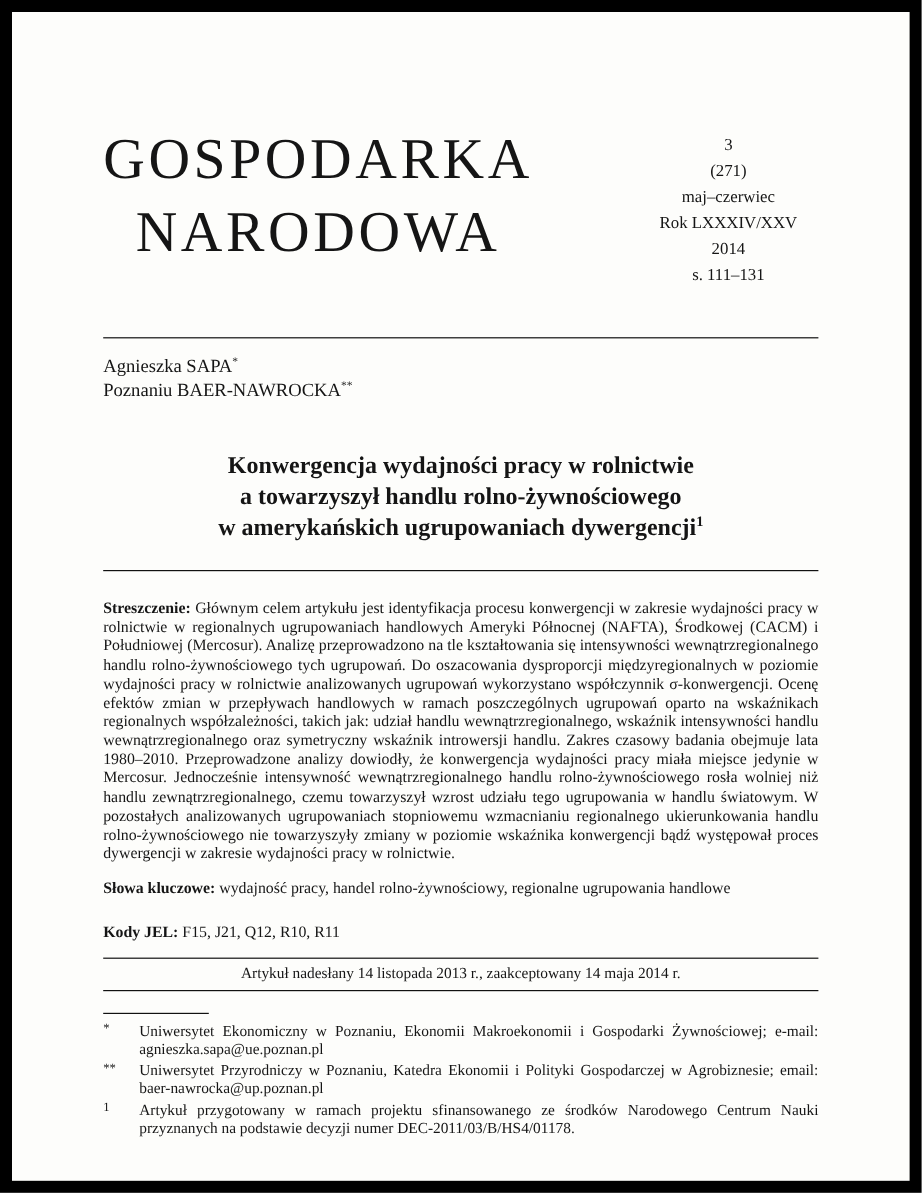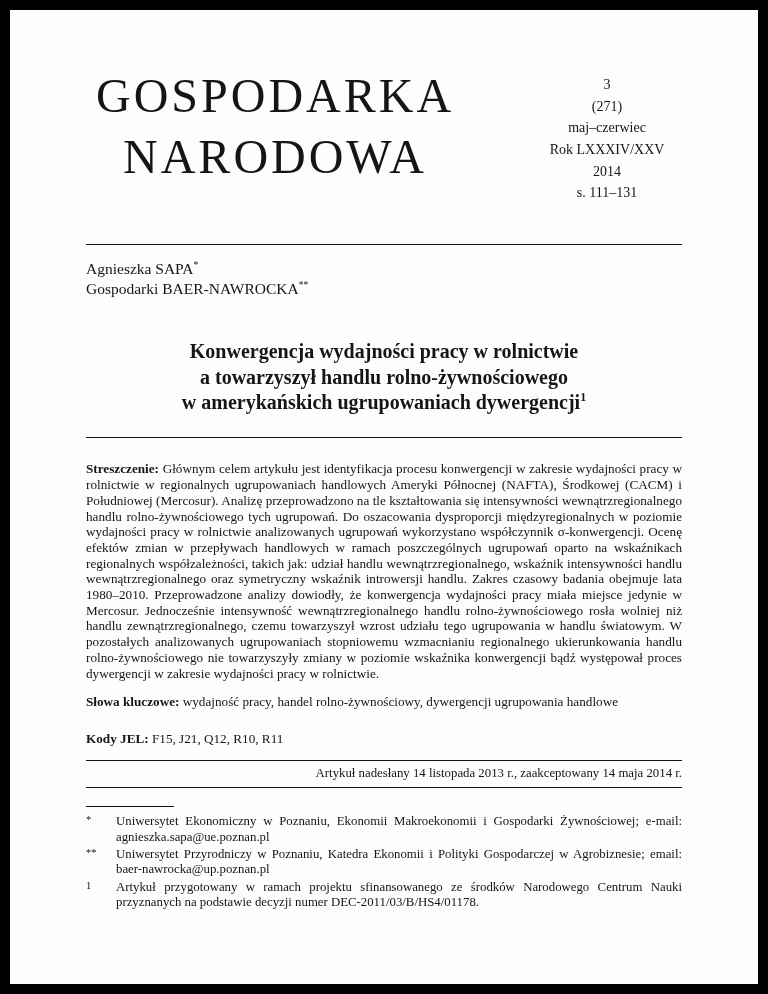--- a/index.html
+++ b/index.html
@@ -16,22 +16,21 @@
     background: #fdfdfb;
     overflow: hidden;
   }
   .content { margin: 0 76px; }
 
   
   .masthead {
     display: flex;
     justify-content: space-between;
     align-items: flex-start;
-    padding-top: 56px;
-    margin-left: 10px;
+    padding-top: 93px;
   }
   .journal-title {
     font-size: 48px;
     letter-spacing: 3px;
     line-height: 1.27;
     text-align: center;
     font-weight: normal;
   }
   .issue-info {
     font-size: 14px;
@@ -79,21 +78,21 @@
     text-align: justify;
   }
   .jel {
     margin-top: 21px;
     font-size: 13.2px;
     line-height: 1.19;
   }
 
   .submission { margin-top: 13px; }
   .submission .note {
-    text-align: right;
+    text-align: center;
     font-size: 12.8px;
     padding: 5px 0 6px 0;
   }
 
   .fn-rule {
     margin-top: 18px;
     width: 88px;
     border-top: 1px solid #111;
   }
   .footnotes {
@@ -132,42 +131,42 @@
       </div>
     </header>
 
     <hr class="rule-heavy masthead-rule">
 
     <div class="authors">
       <div>
         <span>Agnieszka SAPA</span><sup>*</sup>
       </div>
       <div>
-        <span>Gospodarki BAER-NAWROCKA</span><sup>**</sup>
+        <span>Poznaniu BAER-NAWROCKA</span><sup>**</sup>
       </div>
     </div>
 
     <h1 class="article-title">
       <div>Konwergencja wydajności pracy w rolnictwie</div>
       <div>a towarzyszył handlu rolno-żywnościowego</div>
       <div>
         <span>w amerykańskich ugrupowaniach dywergencji</span><sup>1</sup>
       </div>
     </h1>
 
     <hr class="rule-heavy abstract-rule">
 
     <p class="abstract">
       <b>Streszczenie:</b>
       <span>Głównym celem artykułu jest identyfikacja procesu konwergencji w zakresie wydajności pracy w rolnictwie w regionalnych ugrupowaniach handlowych Ameryki Północnej (NAFTA), Środkowej (CACM) i Południowej (Mercosur). Analizę przeprowadzono na tle kształtowania się intensywności wewnątrzregionalnego handlu rolno-żywnościowego tych ugrupowań. Do oszacowania dysproporcji międzyregionalnych w poziomie wydajności pracy w rolnictwie analizowanych ugrupowań wykorzystano współczynnik σ-konwergencji. Ocenę efektów zmian w przepływach handlowych w ramach poszczególnych ugrupowań oparto na wskaźnikach regionalnych współzależności, takich jak: udział handlu wewnątrzregionalnego, wskaźnik intensywności handlu wewnątrzregionalnego oraz symetryczny wskaźnik introwersji handlu. Zakres czasowy badania obejmuje lata 1980–2010. Przeprowadzone analizy dowiodły, że konwergencja wydajności pracy miała miejsce jedynie w Mercosur. Jednocześnie intensywność wewnątrzregionalnego handlu rolno-żywnościowego rosła wolniej niż handlu zewnątrzregionalnego, czemu towarzyszył wzrost udziału tego ugrupowania w handlu światowym. W pozostałych analizowanych ugrupowaniach stopniowemu wzmacnianiu regionalnego ukierunkowania handlu rolno-żywnościowego nie towarzyszyły zmiany w poziomie wskaźnika konwergencji bądź występował proces dywergencji w zakresie wydajności pracy w rolnictwie.</span>
     </p>
 
     <p class="keywords">
       <b>Słowa kluczowe:</b>
-      <span>wydajność pracy, handel rolno-żywnościowy, dywergencji ugrupowania handlowe</span>
+      <span>wydajność pracy, handel rolno-żywnościowy, regionalne ugrupowania handlowe</span>
     </p>
 
     <p class="jel">
       <b>Kody JEL:</b>
       <span>F15, J21, Q12, R10, R11</span>
     </p>
 
     <div class="submission">
       <hr class="rule-thin">
       <div class="note">Artykuł nadesłany 14 listopada 2013 r., zaakceptowany 14 maja 2014 r.</div>

